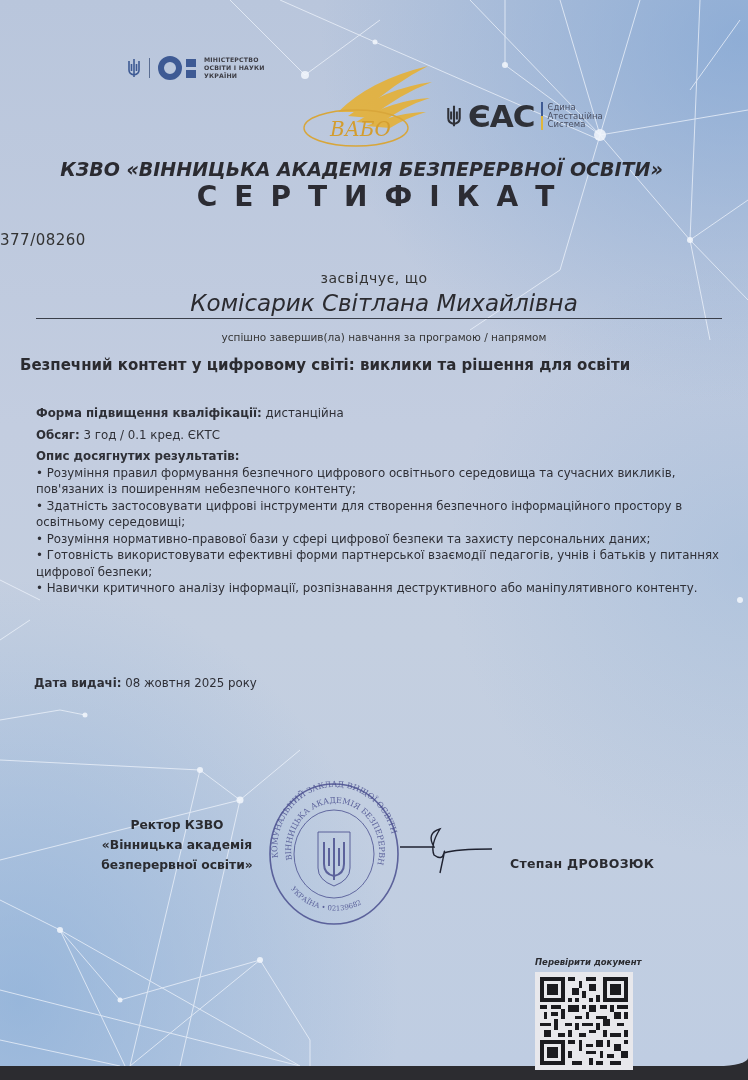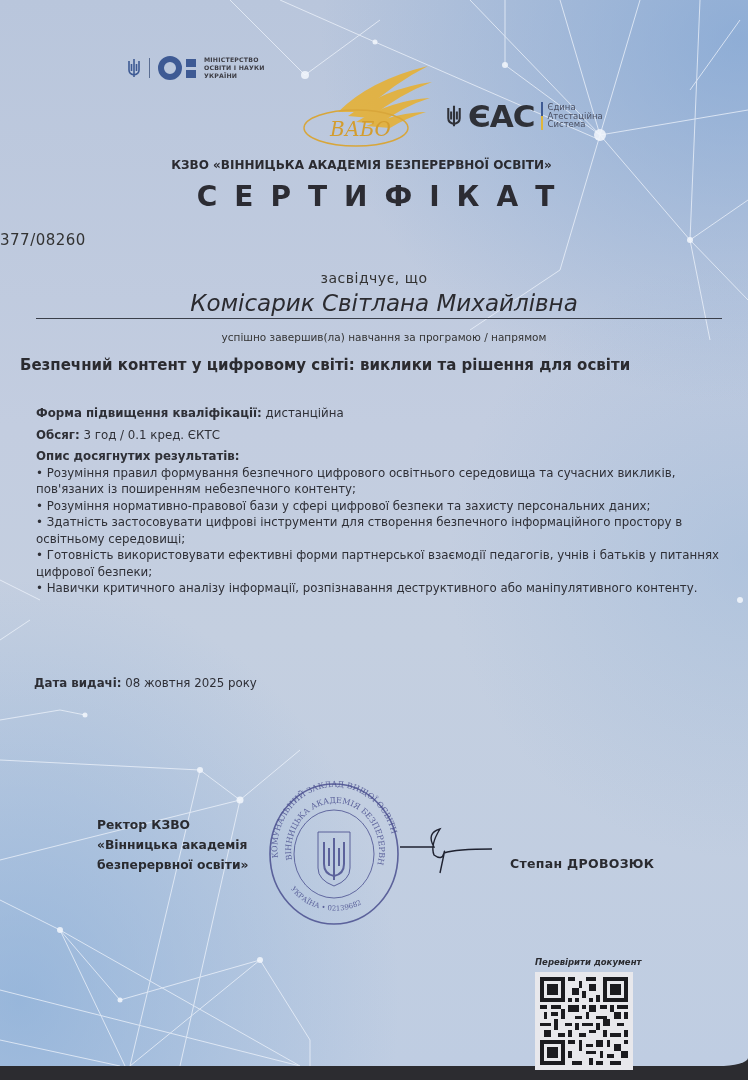--- a/index.html
+++ b/index.html
@@ -29,38 +29,38 @@
     .mon-bars span { display: block; width: 10px; height: 8px; background: #3e5a94; }
     .mon-text { margin-left: 8px; font-size: 6.2px; font-weight: bold; color: #3d3d45; line-height: 8px; letter-spacing: 0.2px; }
 
     .vabo { position: absolute; left: 300px; top: 0px; width: 140px; height: 90px; }
 
     .eas { position: absolute; left: 446px; top: 48px; display: flex; align-items: center; }
     .eas-mark { font-family: "DejaVu Sans", sans-serif; font-weight: bold; font-size: 31px; color: #2f3138; letter-spacing: -1px; margin-left: 6px; }
     .eas-bar { width: 2px; height: 28px; margin: 0 5px 0 6px; background: linear-gradient(180deg, #3e5a94 50%, #e0b63a 50%); }
     .eas-text { font-size: 8.5px; line-height: 8.5px; color: #4b5063; }
 
-    .org { position: absolute; top: 158px; width: 723px; text-align: center; font-weight: bold; font-size: 12px; color: #2b2b31; }
+    .org { position: absolute; top: 158px; width: 723px; text-align: center; font-weight: bold; font-size: 19px; color: #2b2b31; font-style: italic; }
     .title { position: absolute; top: 180px; width: 748px; text-align: center; font-weight: bold; font-size: 28px; letter-spacing: 17px; color: #2c2c33; padding-left: 20px; }
     .number { position: absolute; top: 231px; width: 748px; font-size: 15px; color: #333; letter-spacing: 0.5px; }
     .certifies { position: absolute; top: 270px; width: 748px; text-align: center; font-size: 14px; color: #333; letter-spacing: 0.5px; }
     .name { position: absolute; top: 290px; width: 748px; text-align: center; font-style: italic; font-size: 23px; color: #2b2b30; padding-left: 20px; }
     .name-line { position: absolute; left: 36px; top: 318px; width: 686px; height: 1px; background: #3a3f4a; }
     .completed { position: absolute; top: 331px; width: 748px; text-align: center; font-size: 10.5px; color: #333; padding-left: 20px; }
     .program { position: absolute; top: 356px; width: 748px; text-align: left; font-weight: bold; font-size: 15px; color: #2b2b30; padding-left: 20px; }
 
     .details { position: absolute; left: 36px; top: 405px; width: 690px; font-size: 11.8px; line-height: 16.5px; color: #2e2f36; }
     .details .lbl { font-weight: bold; }
     .row { margin-bottom: 5px; }
     .outcomes { margin-top: 0px; }
     .outcomes li { list-style: none; }
     .date { position: absolute; left: 34px; top: 676px; font-size: 11.8px; color: #2e2f36; }
     .date .lbl { font-weight: bold; }
 
-    .rector { position: absolute; left: 97px; top: 815px; width: 160px; text-align: left; font-size: 12.3px; line-height: 20px; font-weight: bold; color: #2a2b30; }
+    .rector { position: absolute; left: 97px; top: 815px; width: 160px; text-align: center; font-size: 12.3px; line-height: 20px; font-weight: bold; color: #2a2b30; }
     .stamp { position: absolute; left: 264px; top: 780px; width: 140px; height: 148px; }
     .signature { position: absolute; left: 400px; top: 825px; width: 95px; height: 55px; }
     .signer { position: absolute; left: 510px; top: 856px; font-size: 12.5px; font-weight: bold; color: #2a2b30; letter-spacing: 0.3px; }
 
     .verify-label { position: absolute; left: 535px; top: 957px; font-size: 8.5px; font-style: italic; font-weight: bold; color: #2a2b30; }
     .qr { position: absolute; left: 535px; top: 972px; width: 98px; height: 98px; background: #e8e8ec; padding: 5px; }
     .qr svg { width: 88px; height: 88px; display: block; }
   </style>
 </head>
 <body>
@@ -180,22 +180,22 @@
         <span class="lbl">Форма підвищення кваліфікації:</span>
         <span>дистанційна</span>
       </div>
       <div class="row">
         <span class="lbl">Обсяг:</span>
         <span>3 год / 0.1 кред. ЄКТС</span>
       </div>
       <div class="lbl">Опис досягнутих результатів:</div>
       <ul class="outcomes">
         <li>• Розуміння правил формування безпечного цифрового освітнього середовища та сучасних викликів, пов'язаних із поширенням небезпечного контенту;</li>
+        <li>• Здатність застосовувати цифрові інструменти для створення безпечного інформаційного простору в освітньому середовищі;</li>
         <li>• Розуміння нормативно-правової бази у сфері цифрової безпеки та захисту персональних даних;</li>
-        <li>• Здатність застосовувати цифрові інструменти для створення безпечного інформаційного простору в освітньому середовищі;</li>
         <li>• Готовність використовувати ефективні форми партнерської взаємодії педагогів, учнів і батьків у питаннях цифрової безпеки;</li>
         <li>• Навички критичного аналізу інформації, розпізнавання деструктивного або маніпулятивного контенту.</li>
       </ul>
     </div>
 
     <div class="date">
       <span class="lbl">Дата видачі:</span>
       <span>08 жовтня 2025 року</span>
     </div>
 

